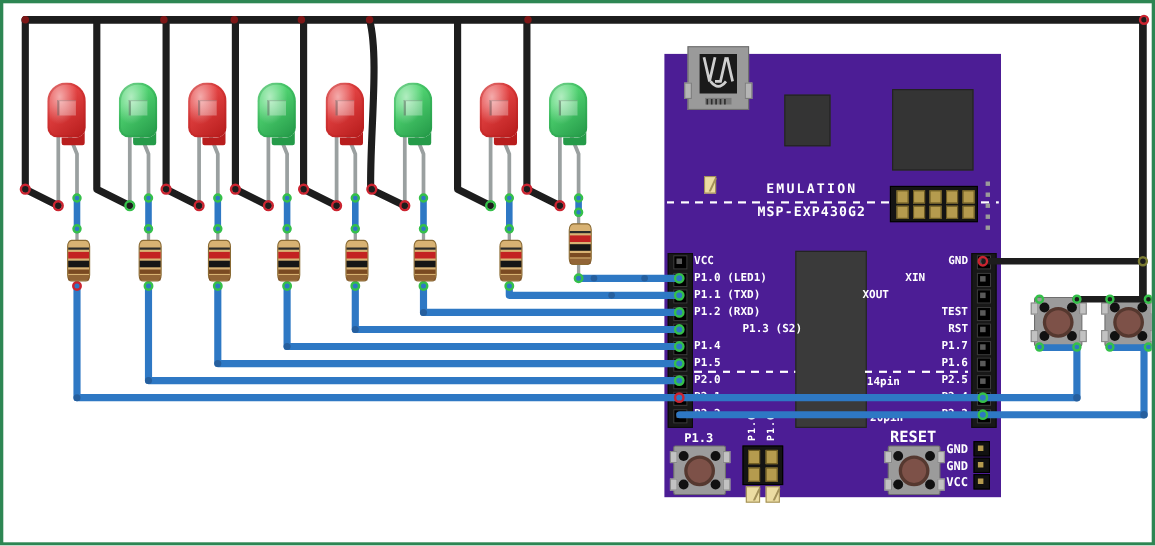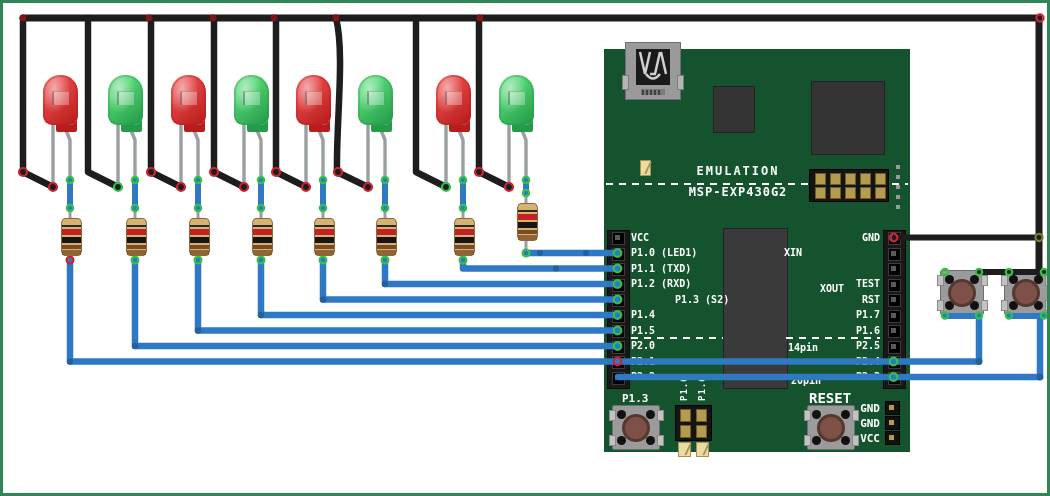--- a/index.html
+++ b/index.html
@@ -4,21 +4,21 @@
 <style>
   html,body{margin:0;padding:0;background:#fff;}
   #canvas{
     position:relative;width:1050px;height:496px;box-sizing:border-box;
     border:3px solid #2d8653;background:#ffffff;overflow:hidden;
     font-family:"DejaVu Sans Mono","Liberation Mono",monospace;
   }
   .abs{position:absolute;}
   #wire-layer{position:absolute;left:0;top:0;z-index:3;pointer-events:none;}
   
-  #board{position:absolute;left:601px;top:46px;width:306px;height:403px;background:#14532d;z-index:1;}
+  #board{position:absolute;left:601px;top:46px;width:306px;height:403px;background:#4c1d95;z-index:1;}
   .chip{position:absolute;background:#343434;border:1px solid #222;}
   .white-txt{position:absolute;color:#ffffff;font-weight:bold;font-size:10px;line-height:11px;white-space:pre;}
   .dash{position:absolute;height:2px;background:repeating-linear-gradient(90deg,#fff 0 7px,transparent 7px 13px);}
   .header-strip{position:absolute;width:21px;background:#181818;border:1px solid #0a0a0a;}
   .goldpad{position:absolute;background:#b59b4e;border:1px solid #6e5c23;}
   
   .tact{position:absolute;background:#9b9b9b;border:1px solid #6e6e6e;border-radius:2px;}
   
   .led{position:absolute;width:35px;height:50px;z-index:4;border-radius:17px 17px 9px 9px;}
   .res{position:absolute;width:19px;height:36px;z-index:4;background:#d8b273;border:1px solid #8a6b35;border-radius:4px/6px;}
@@ -123,25 +123,25 @@
         <div style="position: absolute; left: 27px; top: 322px; color: rgb(255, 255, 255); font-weight: bold; font-size: 10px; white-space: pre;">P2.2</div>
       </div>
     <div id="right-pins">
         <div style="position: absolute; left: 284px; top: 183px; width: 11px; height: 11px; background: rgb(0, 0, 0); border: 1px solid rgb(60, 60, 60);">
           <i style="position: absolute; left: 2px; top: 2px; width: 5px; height: 5px; background: rgb(90, 90, 90);"></i>
         </div>
         <div style="position: absolute; left: 180px; width: 96px; top: 182.5px; color: rgb(255, 255, 255); font-weight: bold; font-size: 10px; text-align: right; white-space: pre;">GND</div>
         <div style="position: absolute; left: 284px; top: 198.5px; width: 11px; height: 11px; background: rgb(0, 0, 0); border: 1px solid rgb(60, 60, 60);">
           <i style="position: absolute; left: 2px; top: 2px; width: 5px; height: 5px; background: rgb(90, 90, 90);"></i>
         </div>
-        <div style="position: absolute; left: 180px; width: 96px; top: 198px; color: rgb(255, 255, 255); font-weight: bold; font-size: 10px; text-align: left; white-space: pre;">XIN</div>
+        <div style="position: absolute; left: 180px; width: 96px; top: 198px; color: rgb(255, 255, 255); font-weight: bold; font-size: 10px; text-align: center; white-space: pre;">XIN</div>
         <div style="position: absolute; left: 284px; top: 214px; width: 11px; height: 11px; background: rgb(0, 0, 0); border: 1px solid rgb(60, 60, 60);">
           <i style="position: absolute; left: 2px; top: 2px; width: 5px; height: 5px; background: rgb(90, 90, 90);"></i>
         </div>
-        <div style="position: absolute; left: 180px; width: 96px; top: 213.5px; color: rgb(255, 255, 255); font-weight: bold; font-size: 10px; text-align: center; white-space: pre; margin-top: 20px;">XOUT</div>
+        <div style="position: absolute; left: 180px; width: 96px; top: 213.5px; color: rgb(255, 255, 255); font-weight: bold; font-size: 10px; text-align: left; white-space: pre;">XOUT</div>
         <div style="position: absolute; left: 284px; top: 229.5px; width: 11px; height: 11px; background: rgb(0, 0, 0); border: 1px solid rgb(60, 60, 60);">
           <i style="position: absolute; left: 2px; top: 2px; width: 5px; height: 5px; background: rgb(90, 90, 90);"></i>
         </div>
         <div style="position: absolute; left: 180px; width: 96px; top: 229px; color: rgb(255, 255, 255); font-weight: bold; font-size: 10px; text-align: right; white-space: pre;">TEST</div>
         <div style="position: absolute; left: 284px; top: 245px; width: 11px; height: 11px; background: rgb(0, 0, 0); border: 1px solid rgb(60, 60, 60);">
           <i style="position: absolute; left: 2px; top: 2px; width: 5px; height: 5px; background: rgb(90, 90, 90);"></i>
         </div>
         <div style="position: absolute; left: 180px; width: 96px; top: 244.5px; color: rgb(255, 255, 255); font-weight: bold; font-size: 10px; text-align: right; white-space: pre;">RST</div>
         <div style="position: absolute; left: 284px; top: 260.5px; width: 11px; height: 11px; background: rgb(0, 0, 0); border: 1px solid rgb(60, 60, 60);">
           <i style="position: absolute; left: 2px; top: 2px; width: 5px; height: 5px; background: rgb(90, 90, 90);"></i>

